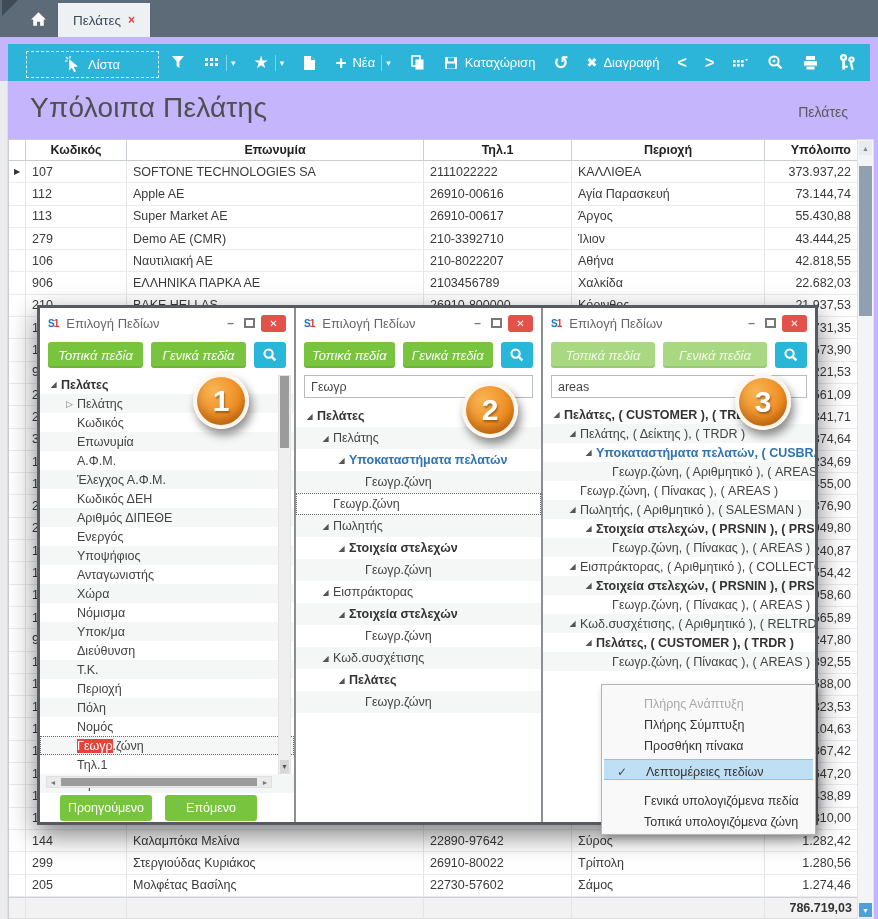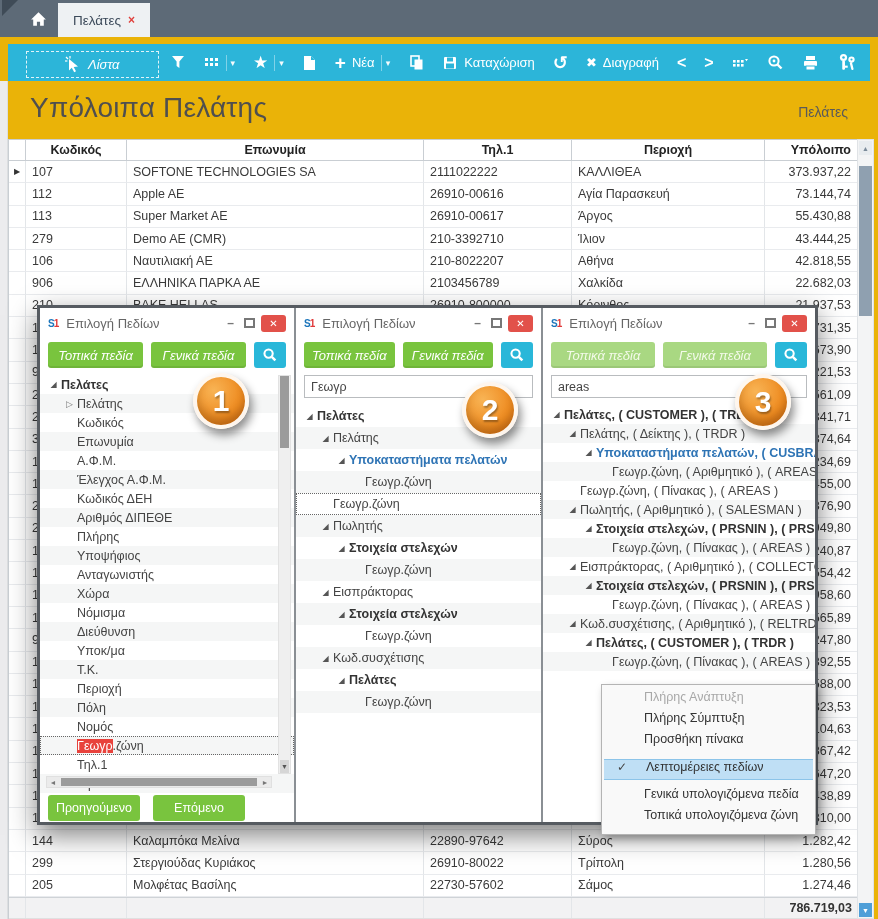--- a/index.html
+++ b/index.html
@@ -1,33 +1,33 @@
 <!DOCTYPE html>
 <html><head>
 <meta charset="utf-8">
 <style>
   * { box-sizing: border-box; margin: 0; padding: 0; }
   html,body { width:878px; height:919px; }
   body { font-family:"Liberation Sans","DejaVu Sans",sans-serif; background:#fafafa; position:relative; overflow:hidden; }
-  #root { position:absolute; inset:0; width:878px; height:919px; background:#eab308; }
+  #root { position:absolute; inset:0; width:878px; height:919px; background:#c4b5fd; }
 
   
   .tabbar { position:absolute; left:0; top:0; width:878px; height:37px; background:#5d6a77; }
   .corner-tri { position:absolute; left:2px; top:0; width:0; height:0;
     border-left:8px solid #3f4b57; border-top:8px solid #3f4b57;
     border-right:8px solid transparent; border-bottom:8px solid transparent; }
   .home-tab { position:absolute; left:18px; top:0; width:40px; height:37px; display:flex; align-items:center; justify-content:center; cursor:pointer; }
   .tab-active { position:absolute; left:58px; top:3px; width:92px; height:34px; background:#eef1f3; display:flex; align-items:center; justify-content:center; gap:7px; font-size:13.5px; color:#3c4a5a; }
   .tab-close { color:#e0413d; font-weight:bold; font-size:12px; line-height:1; cursor:pointer; }
 
   
   .toolbar { position:absolute; left:8px; top:44px; width:862px; height:37px; background:#2cb5d9; display:flex; align-items:center; color:#fff; font-size:13px; }
   .tb { display:flex; align-items:center; gap:6px; padding:0 9px; height:100%; cursor:pointer; white-space:nowrap; }
   .tb svg { display:block; }
-  .lista { border:1px dashed rgba(255,255,255,.85); margin:8px 2px 5px 18px; height:27px; padding:0 38px;font-style:italic; }
+  .lista { border:1px dashed rgba(255,255,255,.85); margin:8px 2px 5px 18px; height:27px; padding:0 38px; }
   .caret { font-size:9px; opacity:.95; margin-left:-2px; }
   .vsep { width:1px; height:16px; background:rgba(255,255,255,.4); }
   .tb-right { margin-left:auto; padding-right:16px; }
   .glyph { font-weight:bold; }
 
   
   .page-title { position:absolute; left:30px; top:92px; font-size:28px; font-weight:400; color:#4f4f4f; letter-spacing:.2px; }
   .page-context { position:absolute; right:30px; top:104px; font-size:14px; color:#5a5a5a; }
   .left-strip { position:absolute; left:0; top:81px; width:8px; height:838px; background:#ececee; border-right:1px solid #dcdee0; }
 
@@ -86,35 +86,35 @@
   .hl-part { background:#e8423c; color:#fff; }
   .hl-part:empty { display:none; }
 
   
   .p1vs { position:absolute; right:3px; top:67px; bottom:48px; width:13px; background:#efefef; border:1px solid #e2e2e2; }
   .p1vs .thumb { position:absolute; left:1px; right:1px; top:0; height:72px; background:#9b9b9b; }
   .p1vs .dn { position:absolute; left:1px; right:1px; bottom:0; height:13px; background:#d6d6d6; color:#555; font-size:7px; display:flex; align-items:center; justify-content:center; }
   .p1hs { position:absolute; left:6px; right:22px; bottom:34px; height:12px; background:#ebebeb; border:1px solid #e0e0e0; display:flex; align-items:center; }
   .p1hs .ar { width:12px; font-size:7px; color:#777; display:flex; justify-content:center; }
   .p1hs .thumb { flex:1; height:8px; background:#9b9b9b; margin:0 2px; }
-  .pnav { position:absolute; left:8px; bottom:1px; display:flex; gap:13px; }
+  .pnav { position:absolute; left:20px; bottom:1px; display:flex; gap:13px; }
   .navbtn { width:92px; height:26px; background:#79c43e; border-radius:3px; color:#fff; font-size:12.5px; display:flex; align-items:center; justify-content:center; cursor:pointer; }
 
   
   .badge { position:absolute; width:56px; height:56px; border-radius:50%;
     background:radial-gradient(circle at 35% 28%, #f8b455, #ee8a1f 62%, #d66a0e);
     border:4px solid rgba(255,255,255,.92);
     box-shadow:3px 6px 10px rgba(0,0,0,.45), inset 0 -7px 9px rgba(0,0,0,.18);
     color:#fff; font-size:30px; font-weight:bold; display:flex; align-items:center; justify-content:center;
     text-shadow:1px 2px 2px rgba(0,0,0,.35); z-index:50; }
   .b1 { left:193px; top:373px; } .b2 { left:462px; top:382px; } .b3 { left:735px; top:374px; }
 
   
   .ctx { position:absolute; left:601px; top:684px; width:215px; background:#f9f9f9; border:1px solid #b4b4b4; box-shadow:3px 4px 8px rgba(0,0,0,.28); padding:5px 0; z-index:60; }
-  .ctx-item { height:21px; display:flex; align-items:flex-start; padding-left:42px; font-size:12.5px; color:#333; position:relative; cursor:pointer; }
+  .ctx-item { height:21px; display:flex; align-items:flex-end; padding-left:42px; font-size:12.5px; color:#333; position:relative; cursor:pointer; }
   .ctx-item.disabled { color:#a8a8a8; }
   .ctx-item.gap { margin-top:7px; }
   .ctx-item.checked { background:#bfdff5; border-top:1px solid #8cc4e9; border-bottom:1px solid #8cc4e9; margin:6px 2px 0; }
   .ctx-item .chk { position:absolute; left:13px; font-size:12px; color:#444; }
 </style>
 </head>
 <body>
 
 <div id="root">
 
@@ -643,21 +643,21 @@
 
           <div class="tn lvl1 leaf">
             <span class="tw"></span>
 
             <span>Αριθμός ΔΙΠΕΘΕ</span>
           </div>
 
           <div class="tn lvl1 leaf">
             <span class="tw"></span>
 
-            <span>Πλήρης</span>
+            <span>Ενεργός</span>
           </div>
 
           <div class="tn lvl1 leaf">
             <span class="tw"></span>
 
             <span>Υποψήφιος</span>
           </div>
 
           <div class="tn lvl1 leaf">
             <span class="tw"></span>
@@ -673,27 +673,27 @@
 
           <div class="tn lvl1 leaf">
             <span class="tw"></span>
 
             <span>Νόμισμα</span>
           </div>
 
           <div class="tn lvl1 leaf">
             <span class="tw"></span>
 
+            <span>Υποκ/μα</span>
+          </div>
+
+          <div class="tn lvl1 leaf">
+            <span class="tw"></span>
+
             <span>Διεύθυνση</span>
-          </div>
-
-          <div class="tn lvl1 leaf">
-            <span class="tw"></span>
-
-            <span>Υποκ/μα</span>
           </div>
 
           <div class="tn lvl1 leaf">
             <span class="tw"></span>
 
             <span>Τ.Κ.</span>
           </div>
 
           <div class="tn lvl1 leaf">
             <span class="tw"></span>

